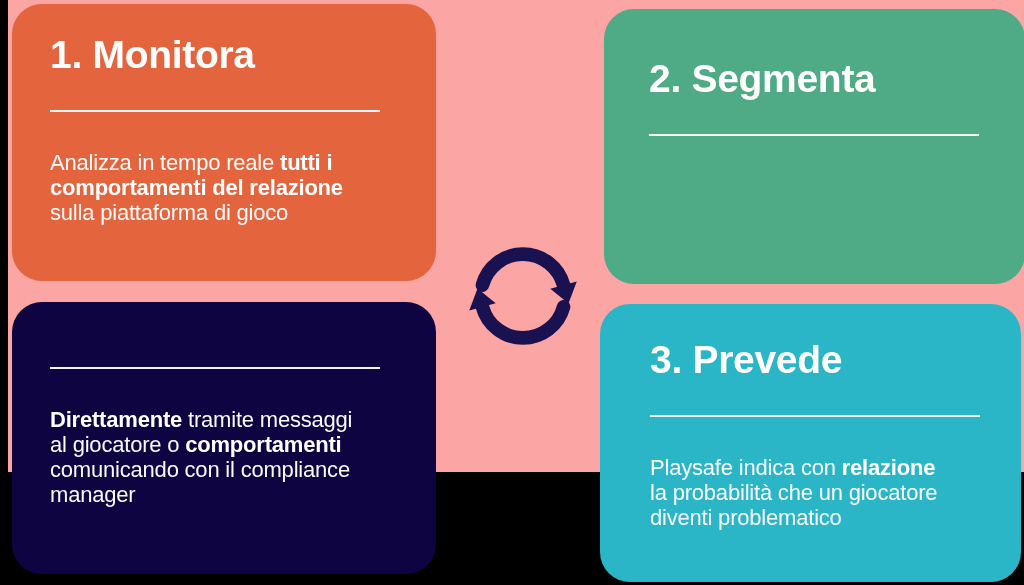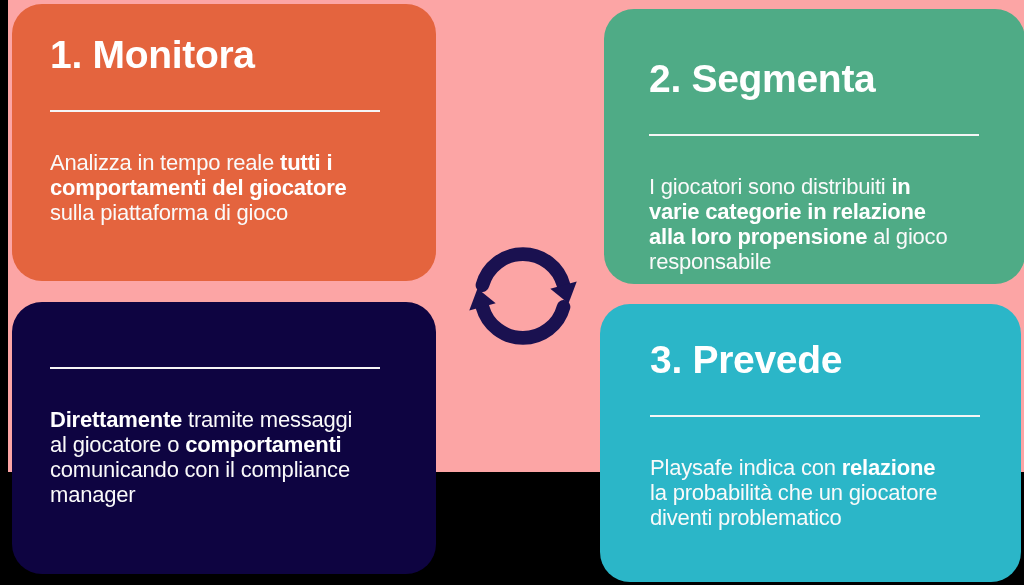--- a/index.html
+++ b/index.html
@@ -60,27 +60,26 @@
   #center-icon svg { display: block; width: 100%; height: 100%; }
 </style>
 </head>
 <body>
 
 <div id="stage">
 
   <div class="card card-tl" style="background-color: rgb(228, 100, 62);">
     <h2 class="card-title">1. Monitora</h2>
     <div class="divider"></div>
-    <p class="card-body">Analizza in tempo reale <b>tutti i</b><br><b>comportamenti del giocatore</b><br>sulla piattaforma di gioco</p>
+    <p class="card-body">Analizza in tempo reale <b>tutti i</b><br><b>comportamenti del relazione</b><br>sulla piattaforma di gioco</p>
   </div>
 
   <div class="card card-tr" style="background-color: rgb(79, 171, 134);">
     <h2 class="card-title">2. Segmenta</h2>
     <div class="divider"></div>
-    <p class="card-body">I giocatori sono distribuiti <b>in</b><br><b>varie categorie in relazione</b><br><b>alla loro propensione</b> al gioco<br>responsabile</p>
   </div>
 
   <div class="card card-bl" style="background-color: rgb(14, 4, 65);">
     <div class="divider"></div>
     <p class="card-body"><b>Direttamente</b> tramite messaggi<br>al giocatore o <b>comportamenti</b><br>comunicando con il compliance<br>manager</p>
   </div>
 
   <div class="card card-br" style="background-color: rgb(43, 182, 200);">
     <h2 class="card-title">3. Prevede</h2>
     <div class="divider"></div>

